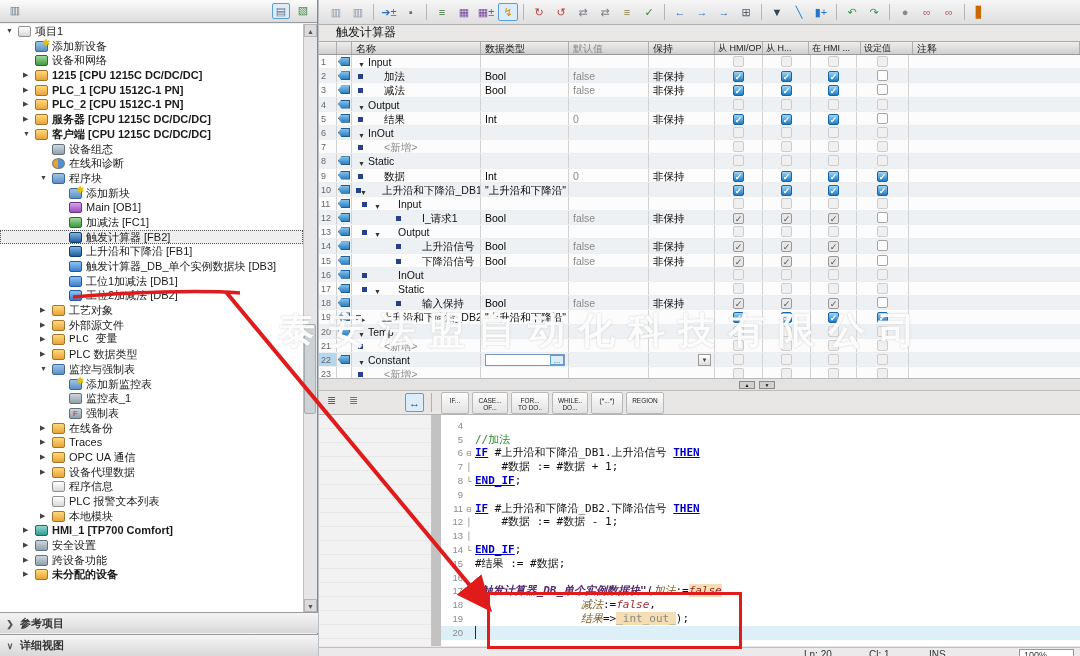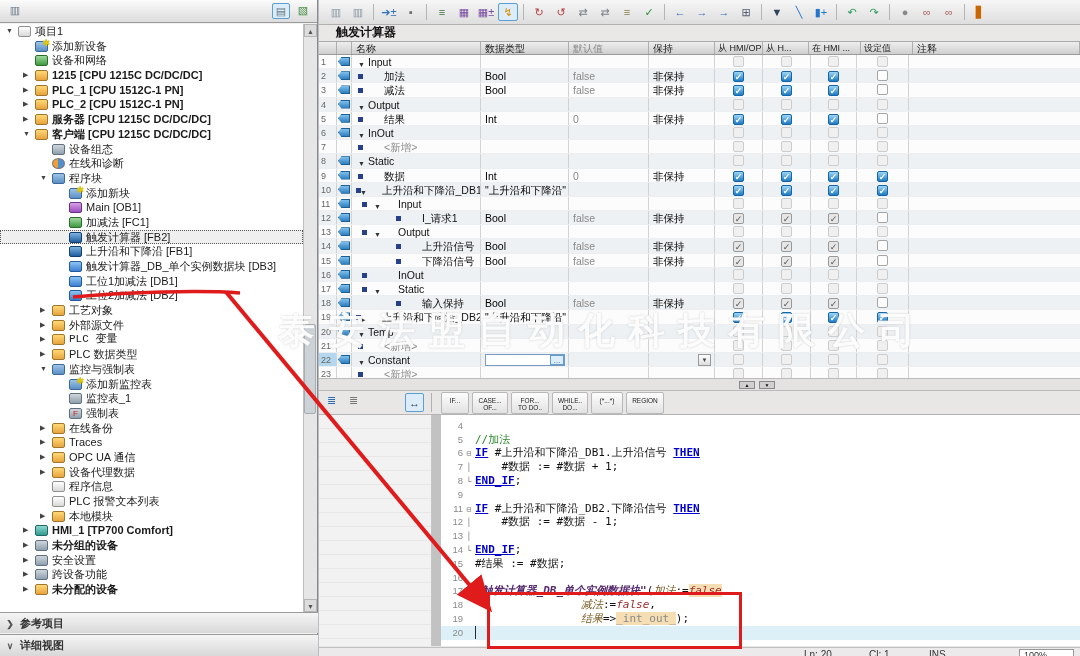--- a/index.html
+++ b/index.html
@@ -35,21 +35,21 @@
   #tree-sb .sb-b { position:absolute; bottom:0; width:100%; height:13px; text-align:center; line-height:13px; background:#dcdcdc; border:1px solid #b5b5b5; }
   .bottom-bar { position:absolute; left:0; width:318px; height:21px; background:linear-gradient(#f5f5f5,#d8d8d8); border-top:1px solid #9a9a9a; font-size:11px; font-weight:bold; color:#333; line-height:21px; }
   .bottom-bar .chev { display:inline-block; width:20px; text-align:center; color:#555; font-size:9px; }
 
   
   #main { position:absolute; left:319px; top:0; width:761px; height:656px; background:#e9e8e7; }
   #main-toolbar { height:25px; background:linear-gradient(#f6f6f6,#dedede); border-bottom:1px solid #b0b0b0; padding:3px 0 0 6px; white-space:nowrap; }
   .mt-icon { display:inline-block; width:20px; height:18px; margin:0 1px; font-size:11px; text-align:center; line-height:17px; border:1px solid transparent; border-radius:2px; vertical-align:top; }
   .mt-icon.sel { border-color:#5a9fd4; background:#dcecf9; }
   .mt-sep { display:inline-block; width:1px; height:16px; background:#b5b5b5; margin:1px 4px; vertical-align:top; }
-  #block-title { height:16px; font-size:12px; font-weight:bold; color:#111; padding-left:17px; line-height:15px; }
+  #block-title { height:16px; font-size:12px; font-weight:normal; color:#111; padding-left:17px; line-height:15px; }
 
   
   #iface-table { position:absolute; left:0; top:41px; width:761px; height:337px; overflow:hidden; background:#fff; font-size:10.5px; }
   .hd, .row { display:flex; }
   .hd { height:14px; background:linear-gradient(#eeeeee,#cfcfcf); border-top:1px solid #aaa; border-bottom:1px solid #999; font-size:10px; color:#222; }
   .cell { flex:none; border-right:1px solid #d2d2d2; padding-left:4px; overflow:hidden; white-space:nowrap; }
   .hd .cell { border-right:1px solid #aeaeae; line-height:13px; }
   .c-num{width:18px; padding-left:2px; color:#666; font-size:9px;} .c-ric{width:15px; padding-left:1px;}
   .c-name{width:129px; position:relative;} .c-dt{width:88px;} .c-dv{width:80px; color:#8a8a8a;}
   .c-rt{width:66px;} .c-cb{width:48px; padding-left:0; text-align:center;}
@@ -276,25 +276,20 @@
       </div>
       <div class="trow">
         <span class="exp" style="left: 40px;">▶</span>
         <span class="ti folder" style="left: 52px;"></span>
         <span class="lbl" style="left: 69px;">本地模块</span>
       </div>
       <div class="trow bold">
         <span class="exp" style="left: 23px;">▶</span>
         <span class="ti teal" style="left: 35px;"></span>
         <span class="lbl" style="left: 52px;">HMI_1 [TP700 Comfort]</span>
-      </div>
-      <div class="trow bold">
-        <span class="exp" style="left: 23px;">▶</span>
-        <span class="ti gray" style="left: 35px;"></span>
-        <span class="lbl" style="left: 52px;">未分组的设备</span>
       </div>
       <div class="trow">
         <span class="exp" style="left: 23px;">▶</span>
         <span class="ti gray" style="left: 35px;"></span>
         <span class="lbl" style="left: 52px;">安全设置</span>
       </div>
       <div class="trow">
         <span class="exp" style="left: 23px;">▶</span>
         <span class="ti gray" style="left: 35px;"></span>
         <span class="lbl" style="left: 52px;">跨设备功能</span>

